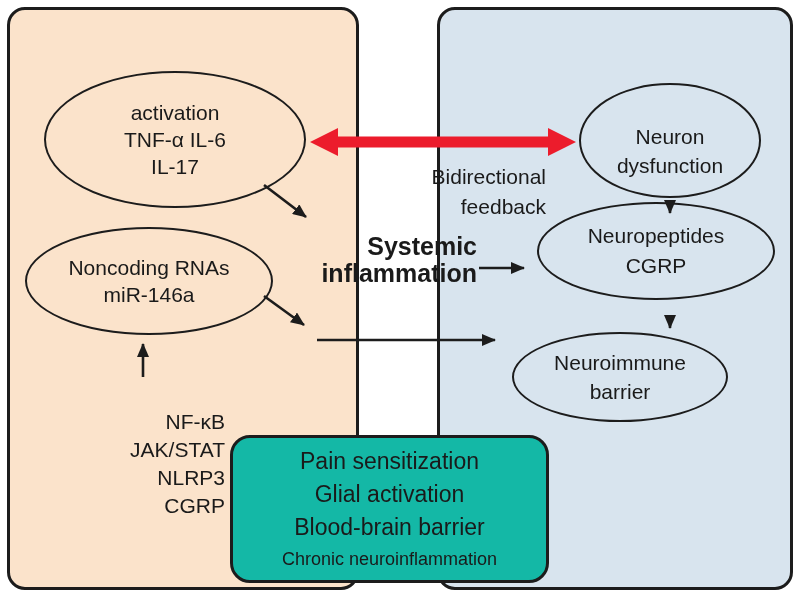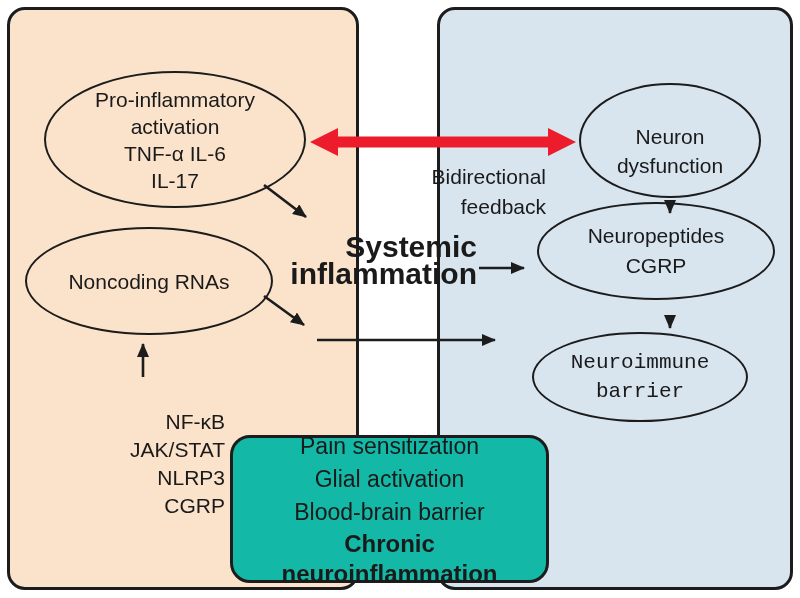--- a/index.html
+++ b/index.html
@@ -13,53 +13,53 @@
 
   .ellipse{
     position:absolute;border:2.4px solid #1c1c1c;border-radius:50%;box-sizing:border-box;
     display:flex;align-items:center;justify-content:center;text-align:center;z-index:2;
     background:transparent;
   }
   .ellipse .lines{line-height:27px;font-size:21px;}
   .label{position:absolute;text-align:right;z-index:2;}
   .label .ln{display:block;}
   .bidirectional{left:346px;top:162px;width:200px;font-size:21px;line-height:30px;}
-  .systemic{left:277px;top:233px;width:200px;font-size:30px;line-height:27px;font-weight:bold;}
+  .systemic{left:277px;top:233px;width:200px;font-size:25px;line-height:27px;font-weight:bold;}
   .signaling{left:65px;top:384px;width:160px;font-size:21px;line-height:28px;margin-top:24px;}
 
   .bottom-box{
     position:absolute;left:230px;top:435px;width:319px;height:148px;box-sizing:border-box;
     background:#14b8a6;border:3px solid #1c1c1c;border-radius:20px;z-index:4;
     display:flex;flex-direction:column;align-items:center;justify-content:center;
     text-align:center;font-size:23px;line-height:33px;
   }
-  .bottom-box .ln.small{font-size:24px;line-height:30px;font-weight:bold;}
+  .bottom-box .ln.small{font-size:18px;line-height:30px;}
 
   .arrow-layer{position:absolute;left:0;top:0;z-index:3;pointer-events:none;}
 </style>
 </head>
 <body>
 
 <div class="canvas">
 
   <div class="panel left"></div>
   <div class="panel right"></div>
 
   <div class="ellipse" style="left:44px;top:71px;width:262px;height:137px;">
     <div class="lines">
-      <span class="ln" style="display:block">Pro-inflammatory</span>
       <span class="ln" style="display:block">activation</span>
       <span class="ln" style="display:block">TNF-α IL-6</span>
       <span class="ln" style="display:block">IL-17</span>
     </div>
   </div>
 
   <div class="ellipse" style="left:25px;top:227px;width:248px;height:108px;">
     <div class="lines">
       <span class="ln" style="display:block">Noncoding RNAs</span>
+      <span class="ln" style="display:block">miR-146a</span>
     </div>
   </div>
 
   <div class="label signaling">
     <span class="ln">NF-κB</span>
     <span class="ln">JAK/STAT</span>
     <span class="ln">NLRP3</span>
     <span class="ln">CGRP</span>
   </div>
 
@@ -80,21 +80,21 @@
     </div>
   </div>
 
   <div class="ellipse" style="left:537px;top:202px;width:238px;height:98px;">
     <div class="lines" style="line-height:30px;">
       <span class="ln" style="display:block">Neuropeptides</span>
       <span class="ln" style="display:block">CGRP</span>
     </div>
   </div>
 
-  <div class="ellipse" style="left:532px;top:332px;width:216px;height:90px;font-family:Liberation Mono, monospace;">
+  <div class="ellipse" style="left:512px;top:332px;width:216px;height:90px;">
     <div class="lines" style="line-height:29px;">
       <span class="ln" style="display:block">Neuroimmune</span>
       <span class="ln" style="display:block">barrier</span>
     </div>
   </div>
 
   <div class="bottom-box">
     <span class="ln">Pain sensitization</span>
     <span class="ln">Glial activation</span>
     <span class="ln">Blood-brain barrier</span>

